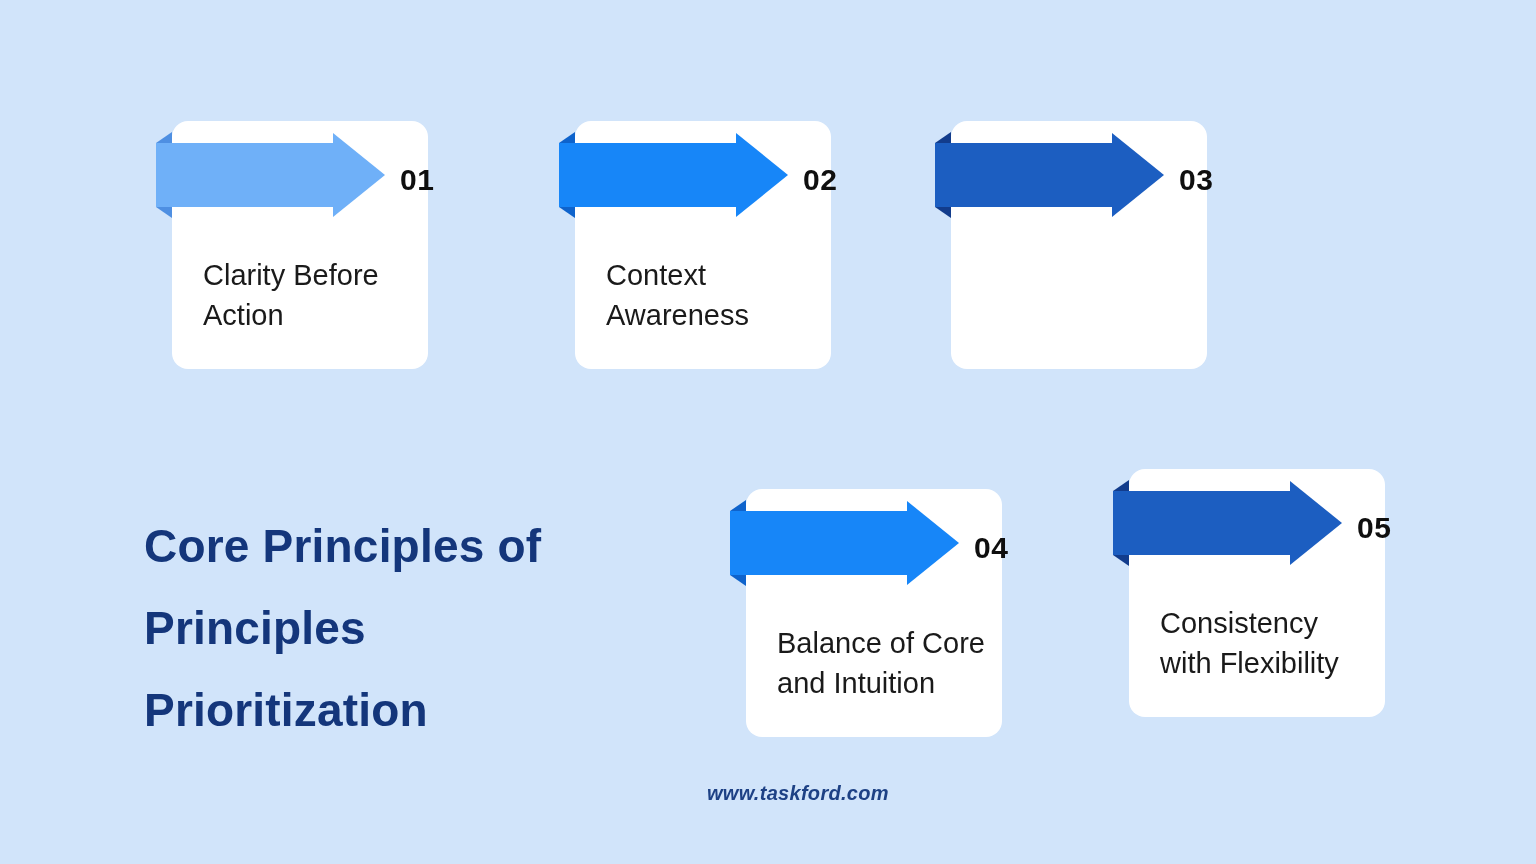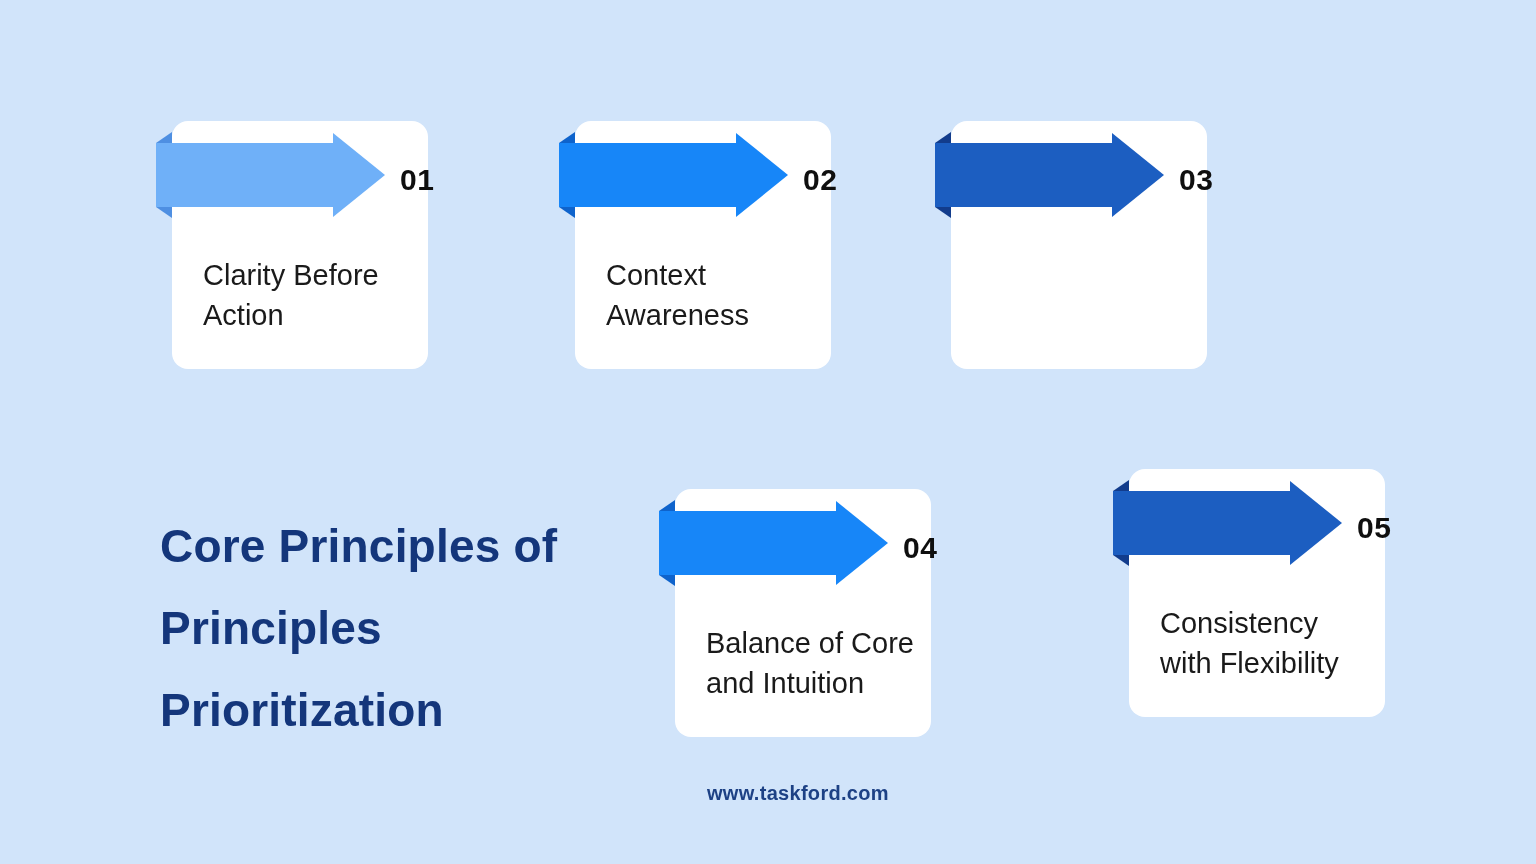--- a/index.html
+++ b/index.html
@@ -45,36 +45,37 @@
     left: 31px;
     top: 110px;
     font-size: 29px;
     line-height: 40px;
     color: #1A1A1A;
     white-space: pre-line;
     margin-top: 24px;
   }
   .title {
     position: absolute;
-    left: 160px;
+    left: 144px;
     top: 505px;
   }
   .title-line {
     display: block;
     font-size: 46px;
     line-height: 82px;
     font-weight: 700;
     color: #14367B;
     letter-spacing: 0.2px;
   }
   .footer {
     position: absolute;
     left: 707px;
     top: 782px;
     font-size: 20px;
+    font-style: italic;
     font-weight: 600;
     color: #1D4185;
     letter-spacing: 0.3px;
   }
 </style>
 </head>
 <body>
 
 <div class="canvas">
 
@@ -105,21 +106,21 @@
   <div class="card" style="left:951px; top:121px;">
     <svg class="ribbon" width="230" height="88" viewBox="0 0 230 88">
       <polygon points="0,12 16,1 16,12" fill="#123C8C"></polygon>
       <polygon points="0,76 16,87 16,76" fill="#123C8C"></polygon>
       <rect x="0" y="12" width="178" height="64" fill="#1C5EC1"></rect>
       <polygon points="177,2 229,44 177,86" fill="#1C5EC1"></polygon>
     </svg>
     <div class="num">03</div>
   </div>
 
-  <div class="card" style="left:675px; top:489px;">
+  <div class="card" style="left:746px; top:489px;">
     <svg class="ribbon" width="230" height="88" viewBox="0 0 230 88">
       <polygon points="0,12 16,1 16,12" fill="#0E63CC"></polygon>
       <polygon points="0,76 16,87 16,76" fill="#0E63CC"></polygon>
       <rect x="0" y="12" width="178" height="64" fill="#1786F8"></rect>
       <polygon points="177,2 229,44 177,86" fill="#1786F8"></polygon>
     </svg>
     <div class="num">04</div>
     <div class="label">Balance of Core
 and Intuition</div>
   </div>

